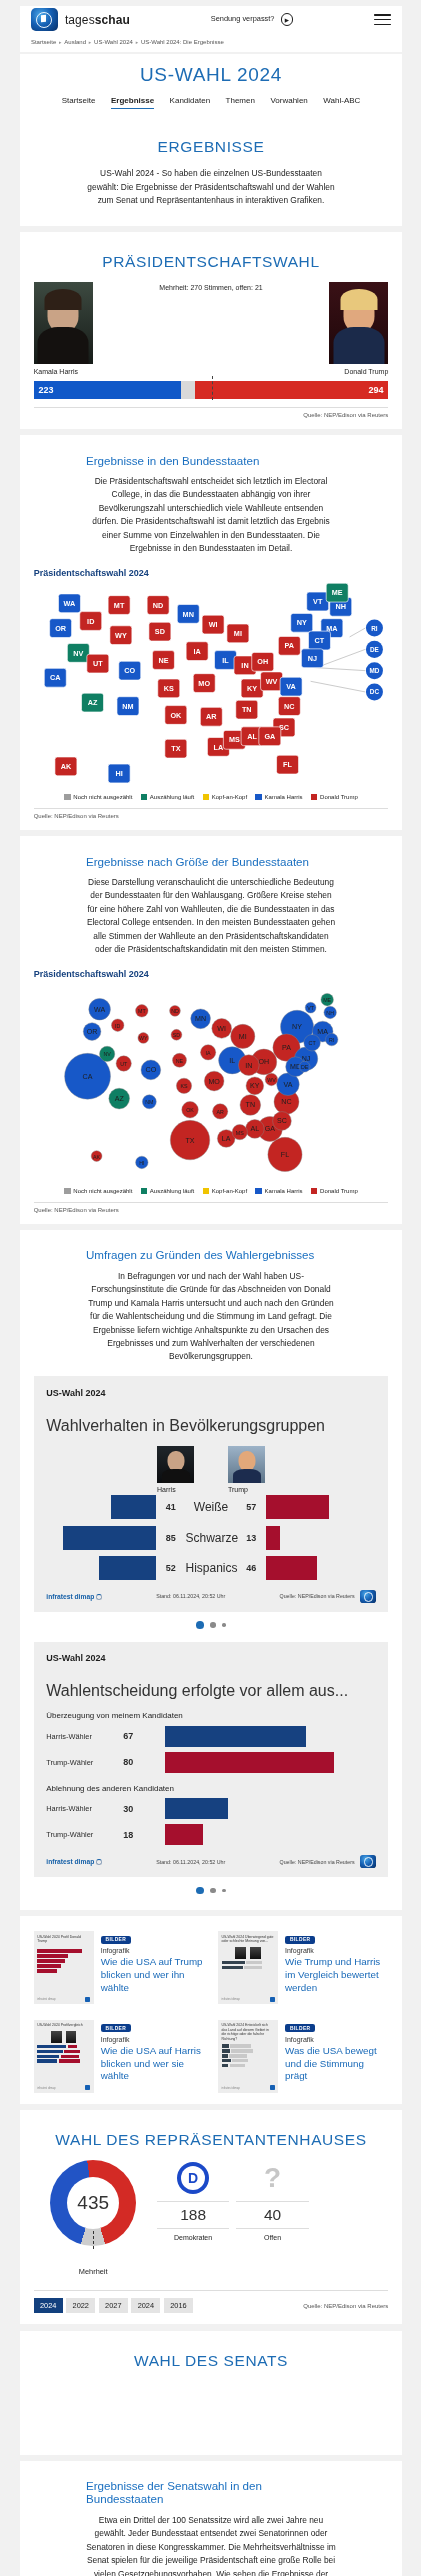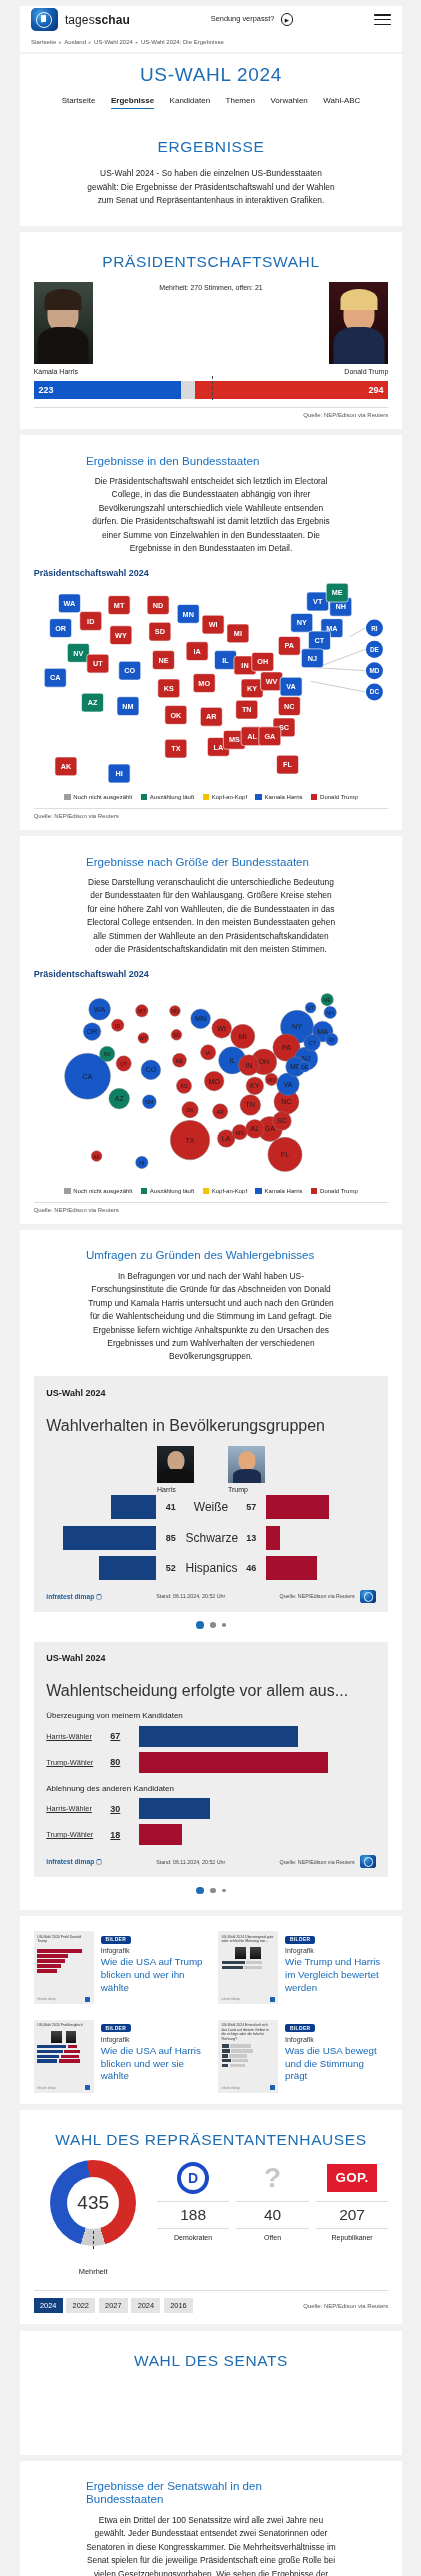--- a/index.html
+++ b/index.html
@@ -100,21 +100,21 @@
   .ts-mini { width:15.5px; height:13.4px; border-radius:2.8px; flex:0 0 auto;
     background:radial-gradient(circle at 35% 30%, #4aa7e8 0%, #1560b4 45%, #072e66 100%); position:relative; }
   .ts-mini::before { content:""; position:absolute; left:3.5px; top:2.1px; width:7.7px; height:7.7px; border:1.1px solid #eaf3fb; border-radius:50%; }
   .dots { display:flex; justify-content:center; align-items:center; gap:6.3px; margin:9.8px 0 4.2px; }
   .dot { border-radius:50%; background:#8a8a8a; cursor:pointer; }
   .dot.d1 { width:7.7px; height:7.7px; background:#1d6cb4; }
   .dot.d2 { width:5.6px; height:5.6px; }
   .dot.d3 { width:3.5px; height:3.5px; }
 
   .dec-group-label { font-size:8px; color:#1d1d1d; margin:11.2px 0 5.6px; }
-  .dec-row { display:grid; grid-template-columns:55px 19.7px 1fr; align-items:center; gap:9px; margin-bottom:4.9px;text-decoration:underline; }
+  .dec-row { display:grid; grid-template-columns:55px 19.7px 1fr; align-items:center; gap:22px; margin-bottom:4.9px; }
   .dec-row .name { font-size:7.4px; }
   .dec-row .val { font-size:9px; font-weight:bold; }
   .dec-bar { height:21px; }
   .dec-bar.harris { background:#164180; } .dec-bar.trump { background:#a50f2d; }
 
   
   .teaser-grid { display:grid; grid-template-columns:1fr 1fr; gap:15.5px 14px; margin-top:4.2px; }
   .teaser { display:flex; gap:7px; cursor:pointer; }
   .thumb { width:60px; height:73px; background:#ededed; flex:0 0 auto; padding:3.5px 3.5px; position:relative; font-size:3.5px; color:#555; overflow:hidden; }
   .thumb .t-title { font-size:3.5px; line-height:1.3; color:#333; margin-bottom:2.8px; }
@@ -758,27 +758,20 @@
             <div class="num">188</div>
             <div class="lab">Demokraten</div>
           </div>
           <div class="stat">
             <div class="ico">
                 <span class="q-mark">?</span>
               </div>
             <div class="num">40</div>
             <div class="lab">Offen</div>
           </div>
-          <div class="stat">
-            <div class="ico">
-                <span class="gop-logo">GOP.</span>
-              </div>
-            <div class="num">207</div>
-            <div class="lab">Republikaner</div>
-          </div>
         </div>
       </div>
       <div class="house-bottom">
         <div class="years" id="year-chips">
             <span class="chip active">2024</span>
             <span class="chip">2022</span>
             <span class="chip">2027</span>
             <span class="chip">2024</span>
             <span class="chip">2016</span>
           </div>

